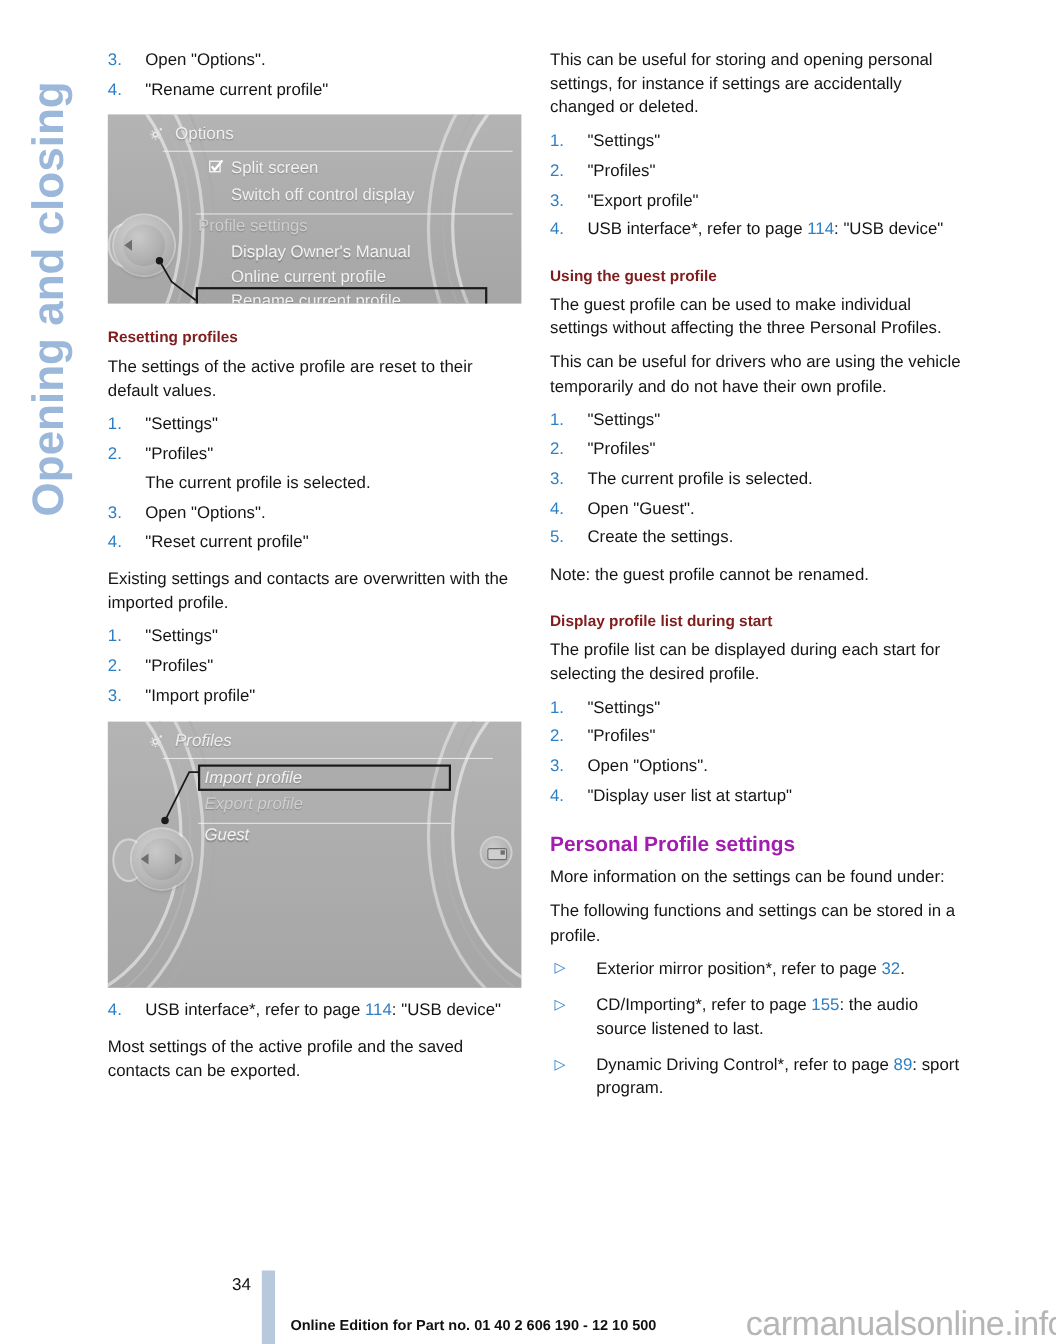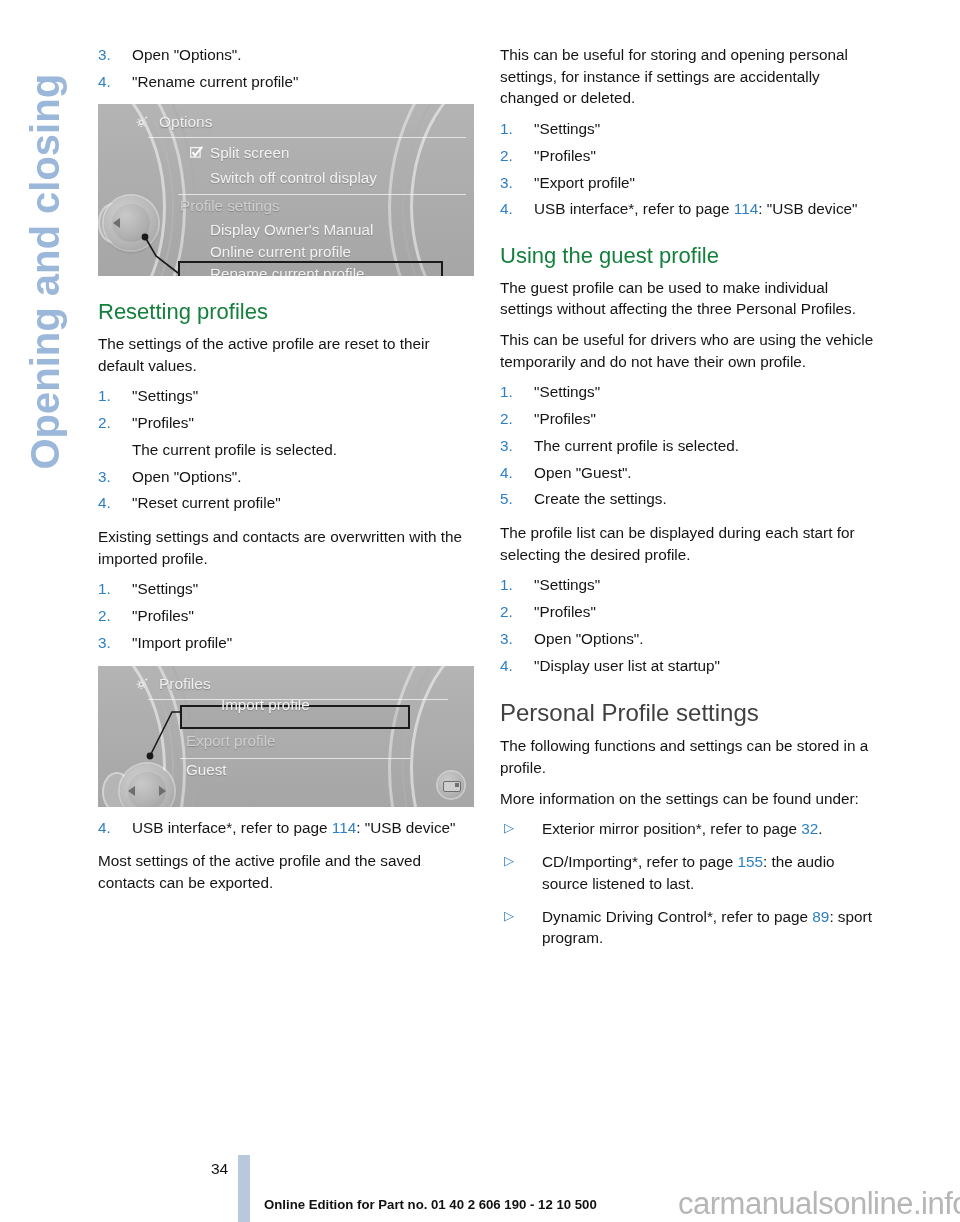--- a/index.html
+++ b/index.html
@@ -50,30 +50,30 @@
   .col {
     position: absolute;
     top: 44px;
     width: 380px;
   }
   .col-left  { left: 98px; }
   .col-right { left: 500px; }
 
   
   .h-sub {
-    font-size: 22px;
-    font-weight: normal;
-    color: #15803d;
+    font-size: 14px;
+    font-weight: bold;
+    color: #7f1d1d;
     margin: 22px 0 7px 0;
     line-height: 1.25;
   }
   .h-main {
-    font-size: 24px;
-    font-weight: normal;
-    color: #404040;
+    font-size: 19px;
+    font-weight: bold;
+    color: #a21caf;
     margin: 22px 0 7px 0;
     line-height: 1.25;
   }
   .h-sub:first-child, .h-main:first-child { margin-top: 0; }
 
   p.body {
     font-size: 15.3px;
     line-height: 1.42;
     margin: 0 0 12px 0;
     color: #141414;
@@ -135,21 +135,21 @@
 
   
   .idrive {
     position: relative;
     width: 376px;
     height: 172px;
     margin: 4px 0 10px 0;
     background: linear-gradient(to bottom, #b4b4b4 0%, #aeaeae 40%, #a6a6a6 100%);
     overflow: hidden;
   }
-  .idrive.fig2 { height: 141px; }
+  .idrive.fig2 { height: 242px; font-style: italic; }
 
   
   .arc {
     position: absolute;
     border: 2px solid rgba(255,255,255,0.55);
     border-radius: 50%;
     background: transparent;
   }
   .arc-a { left: -168px; top: -50px; width: 230px; height: 300px; border-width: 3px; border-color: rgba(255,255,255,0.5); }
   .arc-b { left: -176px; top: -62px; width: 248px; height: 326px; border-width: 2px; border-color: rgba(180,180,180,0.75); }
@@ -461,21 +461,21 @@
             </g>
             <path d="M12.2 2.4v2.2M11.1 3.5h2.2" stroke="#e8e8e8" stroke-width="1.2"></path>
           </svg>
         </span>
         <span class="id-title">Profiles</span>
       </div>
 
       <div class="id-rule" style="left:50px; top:33px; width:300px;"></div>
 
       <div class="id-sel" style="left:82px; top:39px; width:230px; height:24px;"></div>
-      <div class="id-row" style="left:88px; top:30px;margin-left:35px;">
+      <div class="id-row" style="left:88px; top:43px;">
         <span>Import profile</span>
       </div>
 
       <div class="id-row dim" style="left:88px; top:66px;">
         <span>Export profile</span>
       </div>
 
       <div class="id-rule" style="left:82px; top:92px; width:230px;"></div>
 
       <div class="id-row" style="left:88px; top:95px;">
@@ -544,40 +544,42 @@
       <li>
         <span class="num">3.</span><span>The current profile is selected.</span>
       </li>
       <li>
         <span class="num">4.</span><span>Open "Guest".</span>
       </li>
       <li>
         <span class="num">5.</span><span>Create the settings.</span>
       </li>
     </ol>
-
+    <p class="body">Note: the guest profile cannot be renamed.</p>
+
+    <div class="h-sub">Display profile list during start</div>
     <p class="body tight">The profile list can be displayed during each start for selecting the desired profile.</p>
     <ol class="steps">
       <li>
         <span class="num">1.</span><span>"Settings"</span>
       </li>
       <li>
         <span class="num">2.</span><span>"Profiles"</span>
       </li>
       <li>
         <span class="num">3.</span><span>Open "Options".</span>
       </li>
       <li>
         <span class="num">4.</span><span>"Display user list at startup"</span>
       </li>
     </ol>
 
     <div class="h-main">Personal Profile settings</div>
+    <p class="body tight">More information on the settings can be found under:</p>
     <p class="body tight">The following functions and settings can be stored in a profile.</p>
-    <p class="body tight">More information on the settings can be found under:</p>
     <ul class="tri">
       <li>
         <span class="tri-mark">▷</span><span>Exterior mirror position*, refer to page </span><span class="ref">32</span><span>.</span>
       </li>
       <li>
         <span class="tri-mark">▷</span><span>CD/Importing*, refer to page </span><span class="ref">155</span><span>: the audio source listened to last.</span>
       </li>
       <li>
         <span class="tri-mark">▷</span><span>Dynamic Driving Control*, refer to page </span><span class="ref">89</span><span>: sport program.</span>
       </li>

